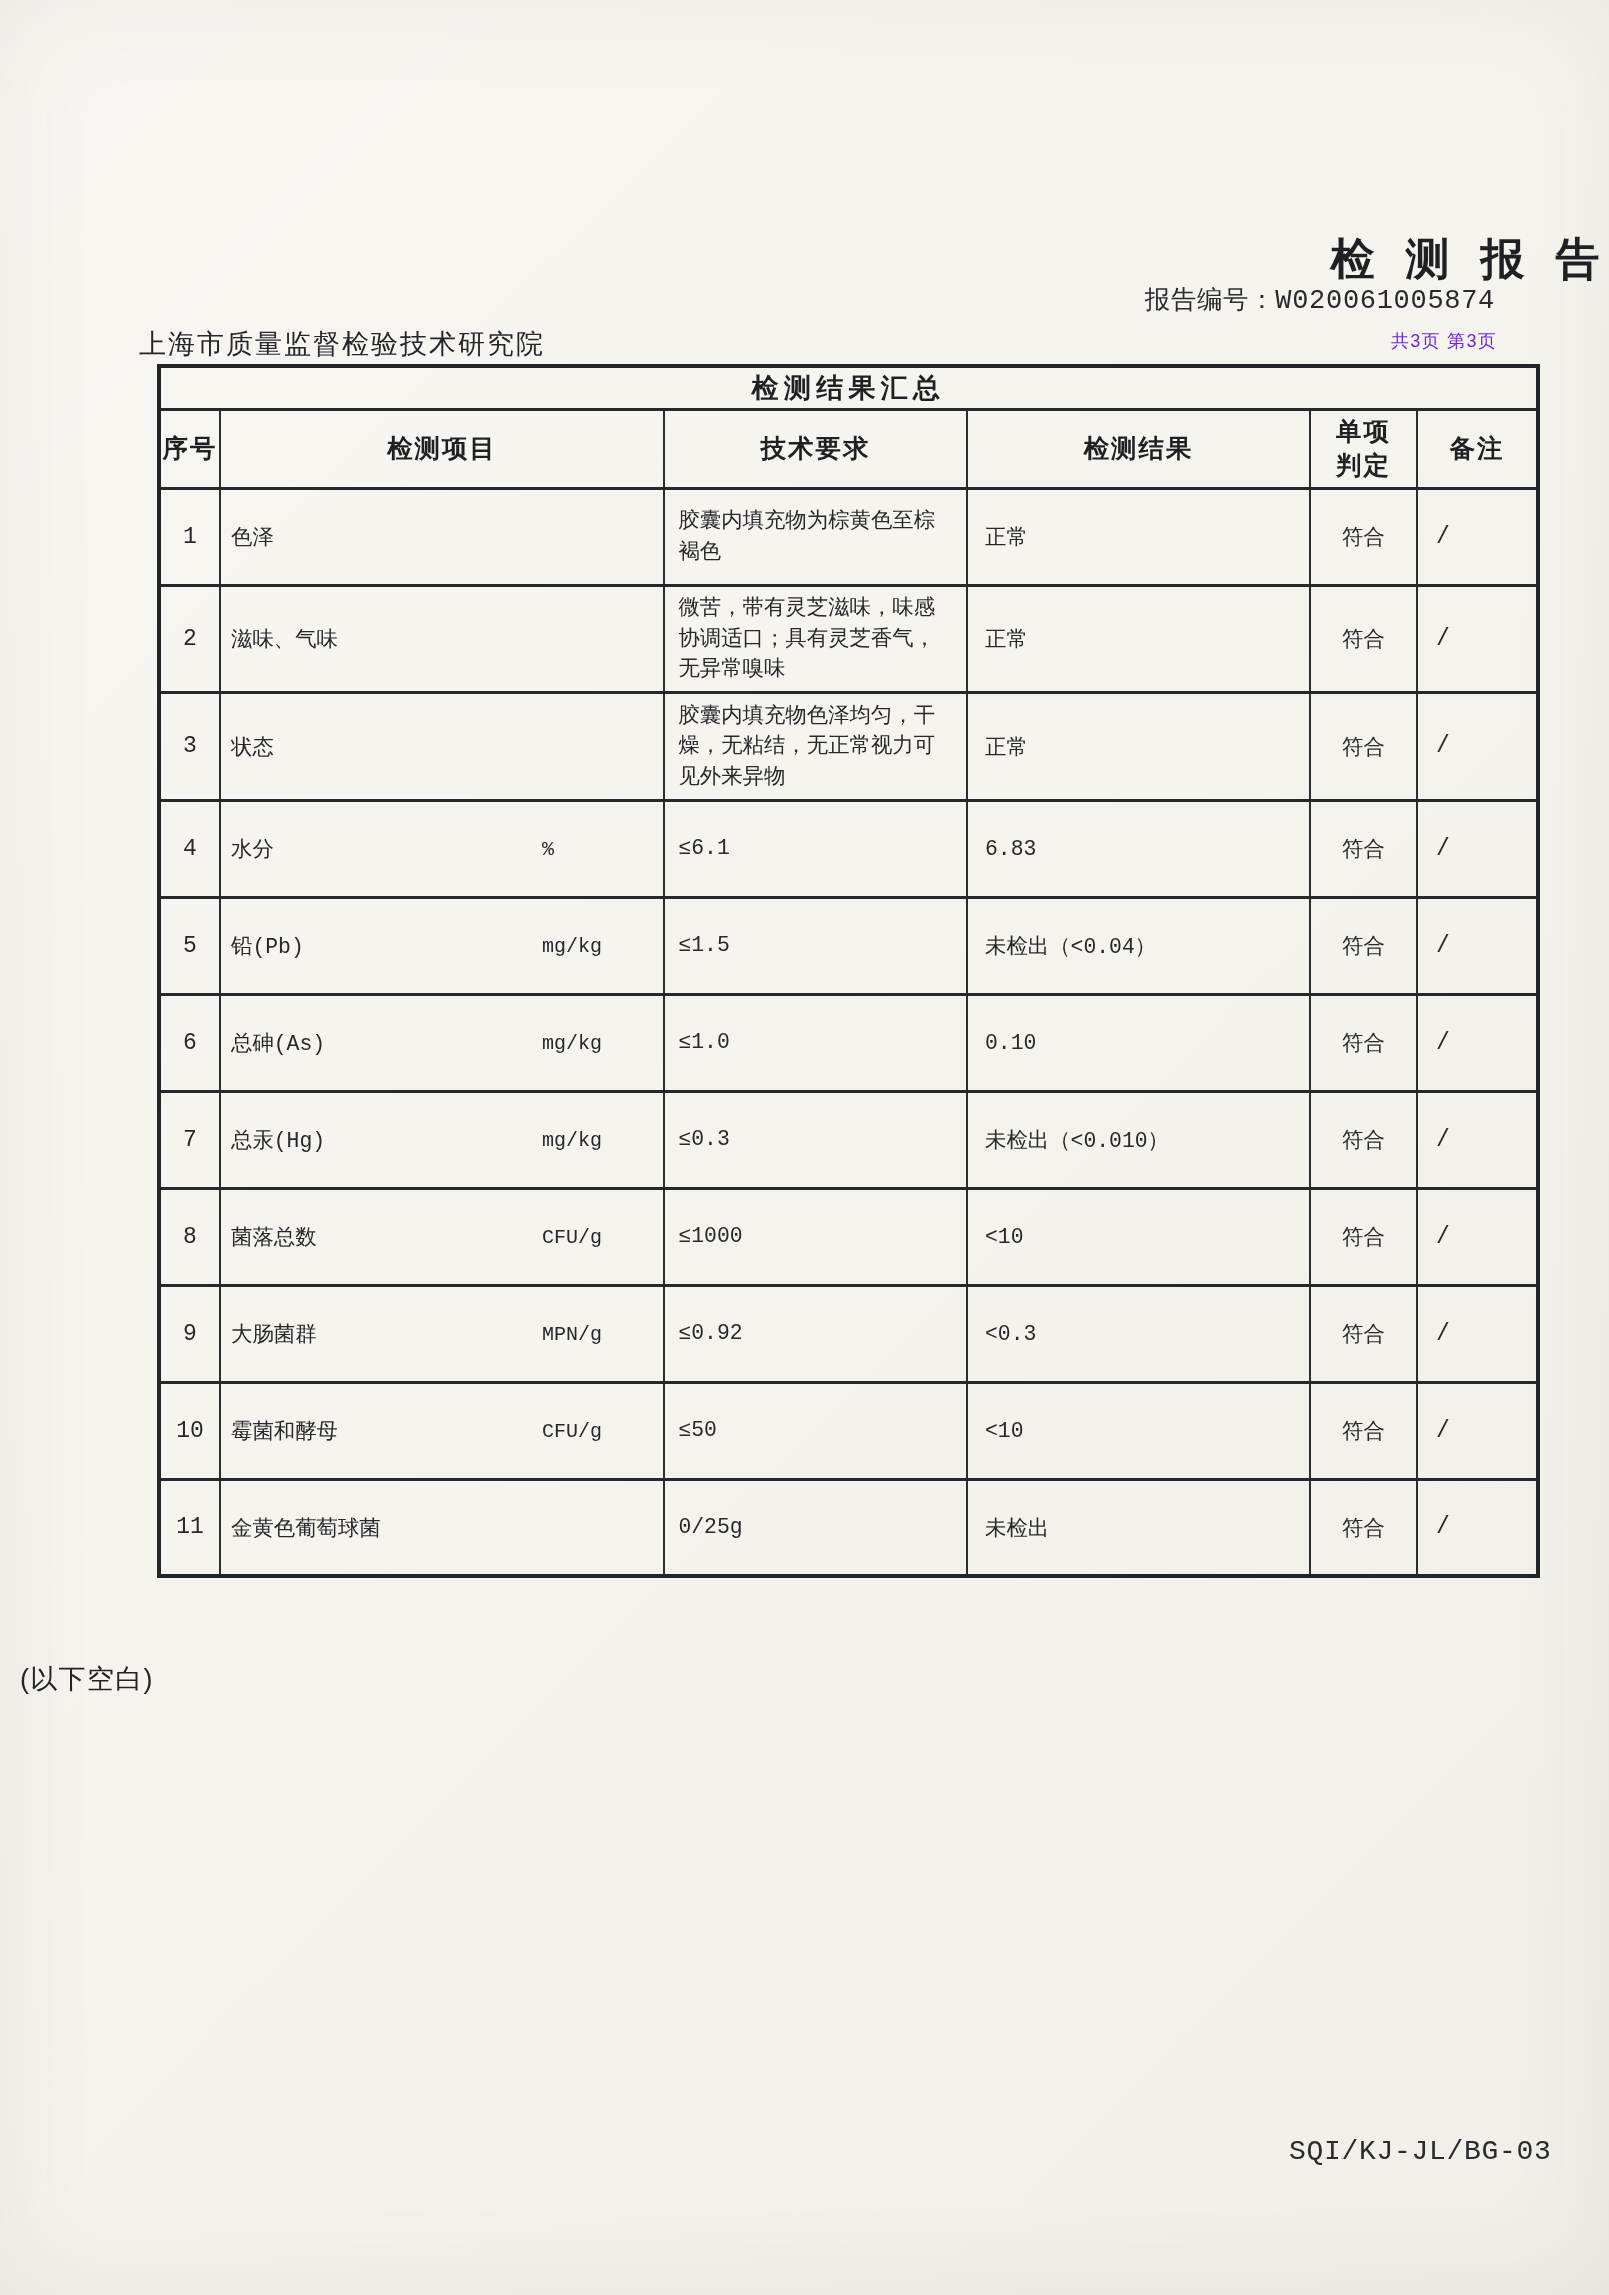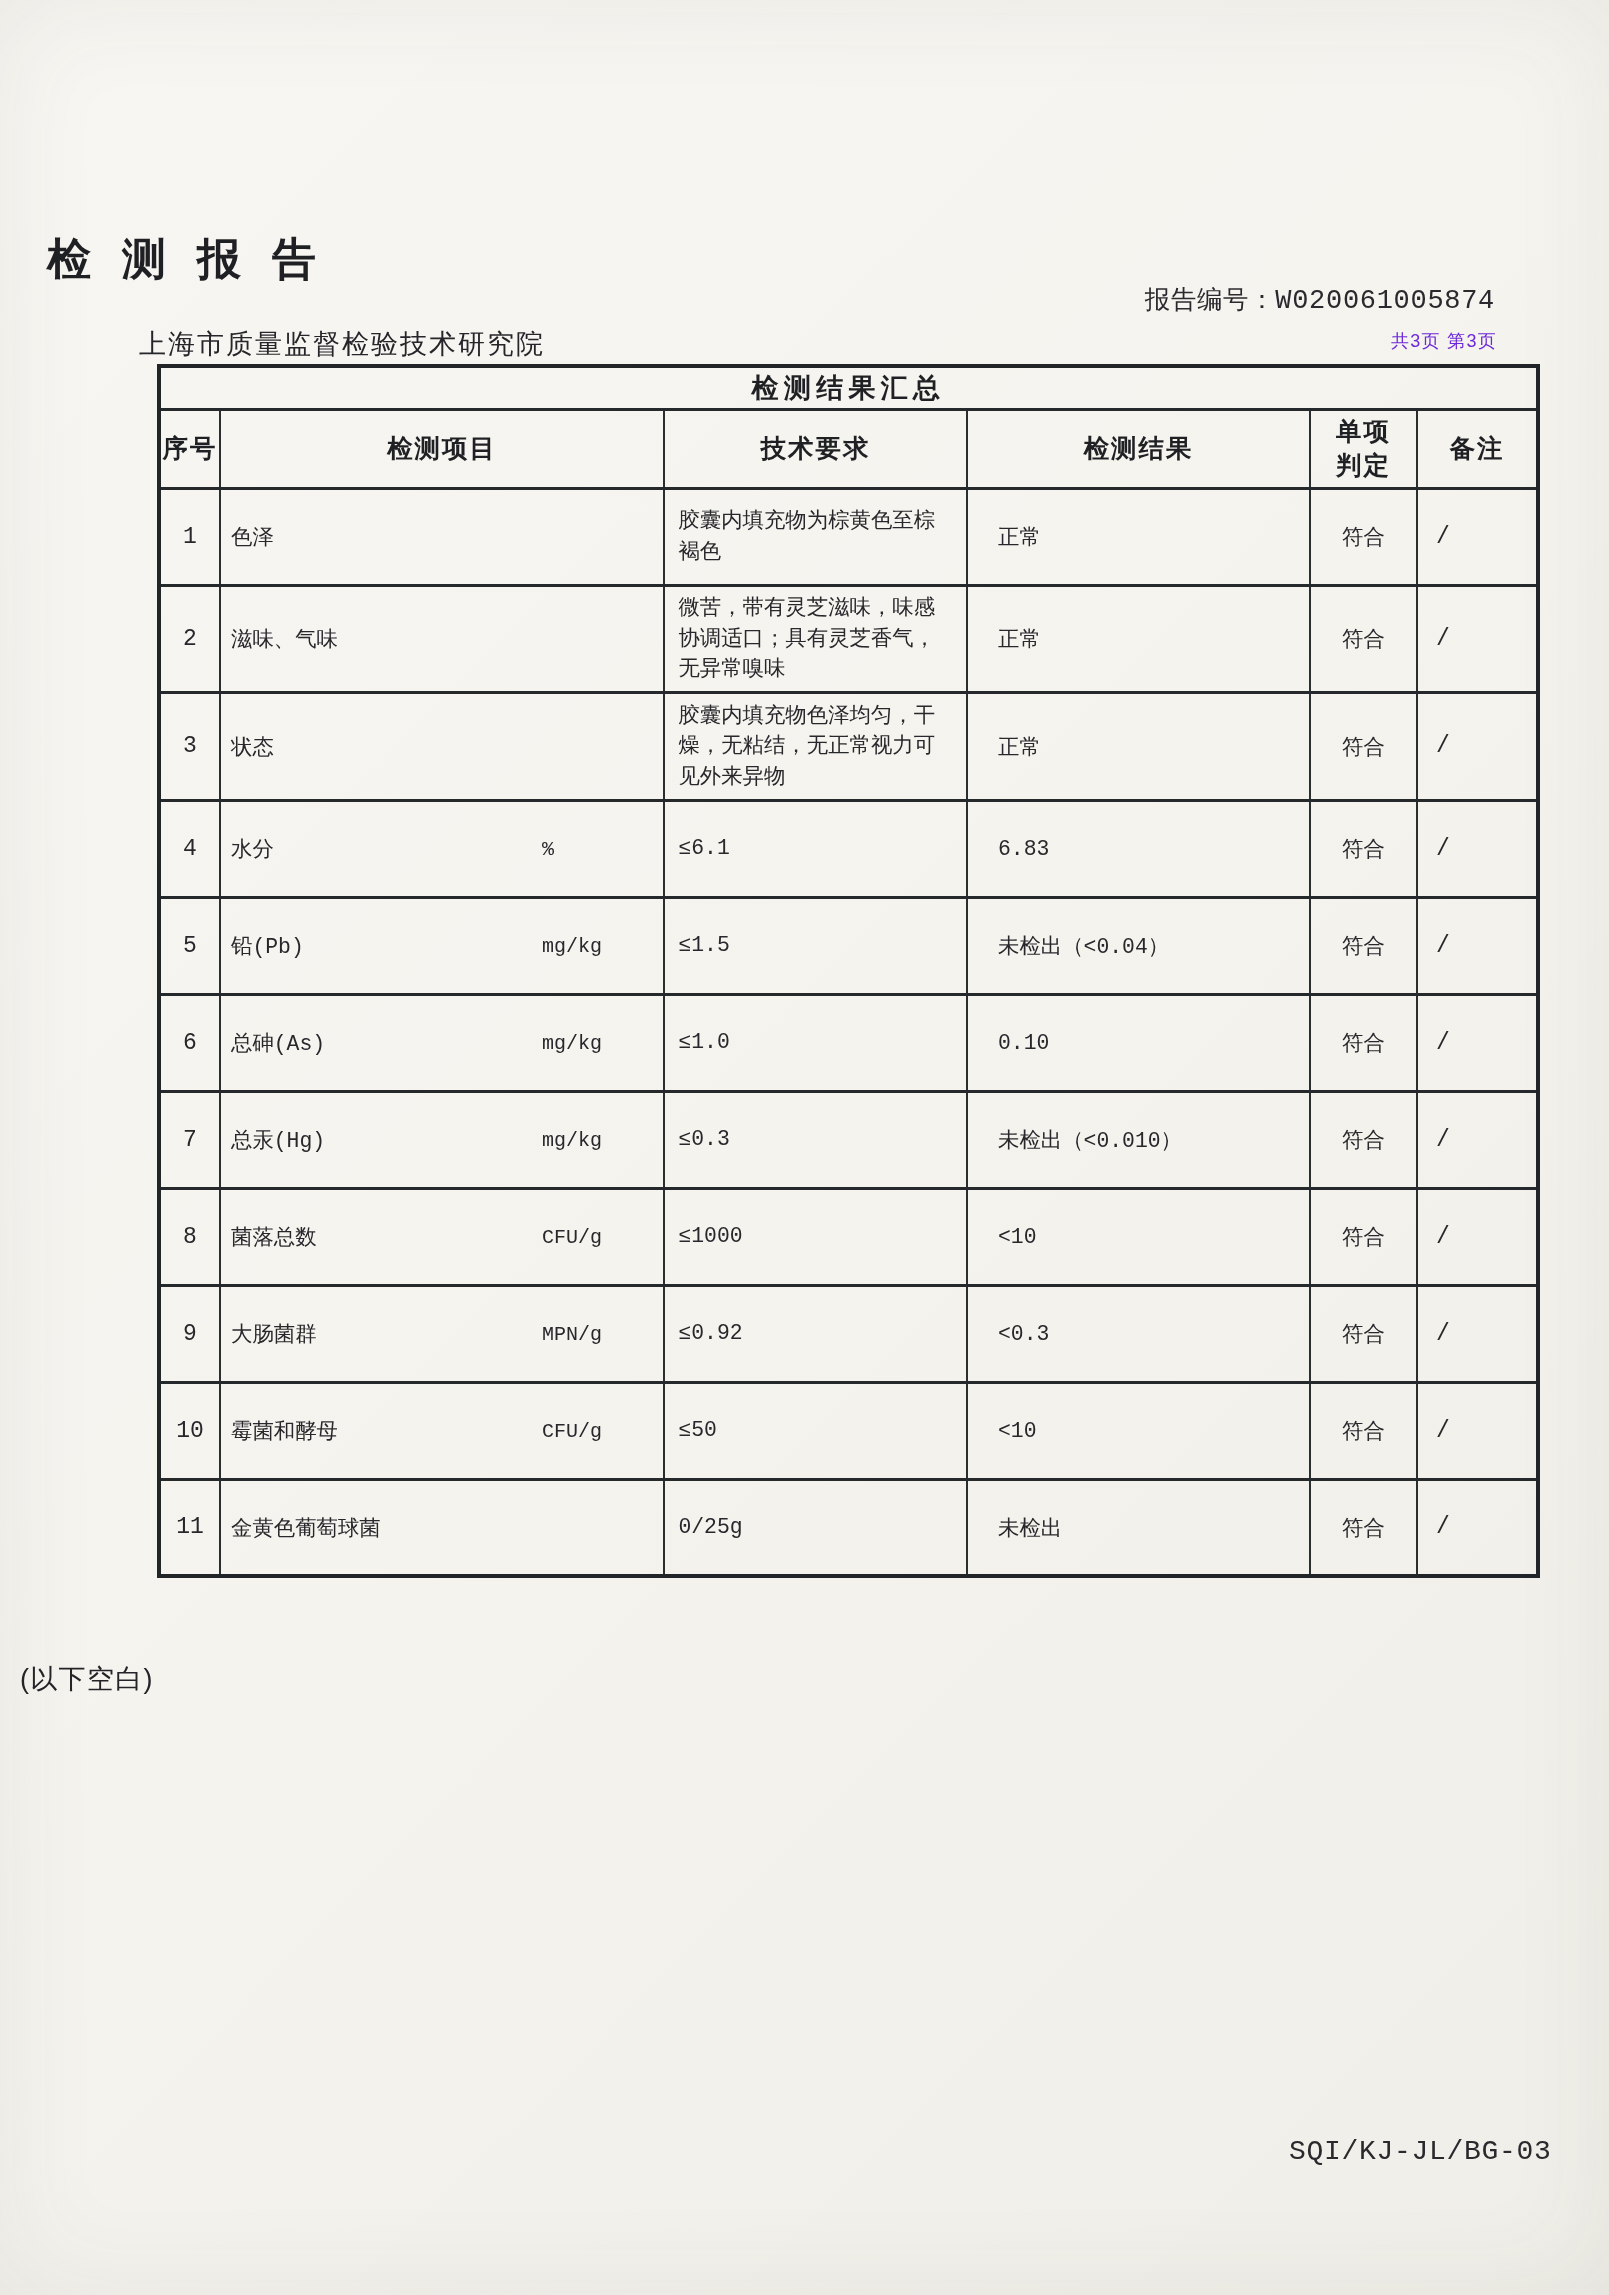--- a/index.html
+++ b/index.html
@@ -13,21 +13,21 @@
   }
   .page{
     position:absolute;inset:0;
     box-shadow:inset 0 0 107px rgba(70,68,55,0.07);
   }
   .mono{font-family:"Liberation Mono","DejaVu Sans Mono",monospace;}
 
   .title{
     position:absolute;top:230px;left:0;width:100%;
     box-sizing:border-box;padding-left:47px;
-    text-align:left;
+    text-align:right;
     font-size:44px;font-weight:700;letter-spacing:9.4px;
     color:#1f2023;
   }
   .report-no{
     position:absolute;top:283px;right:114px;
     font-size:25.4px;letter-spacing:0.7px;color:#2a2a2e;
   }
   .report-no .num{font-size:27px;}
   .institute{
     position:absolute;top:326px;left:139px;
@@ -73,21 +73,21 @@
     color:#28282c;
   }
   td.c-idx{text-align:center;font-size:23px;}
   td.c-item{padding-left:10px;position:relative;}
   td.c-item .item-unit{
     position:absolute;left:321px;top:50%;
     transform:translateY(-50%);
     font-size:20px;
   }
   td.c-req{padding:6.7px 13.4px 6.7px 13.4px;line-height:1.42;text-align:left;}
-  td.c-res{padding-left:30px;text-align:left;}
+  td.c-res{padding-left:17px;text-align:left;}
   td.c-judge{text-align:center;}
   td.c-note{padding-left:18px;font-size:23px;}
 
   .below-blank{
     position:absolute;top:1661px;left:0;width:100%;
     box-sizing:border-box;padding-left:20px;
     text-align:left;
     font-size:27px;letter-spacing:1.3px;color:#242428;
   }
   .doc-code{

